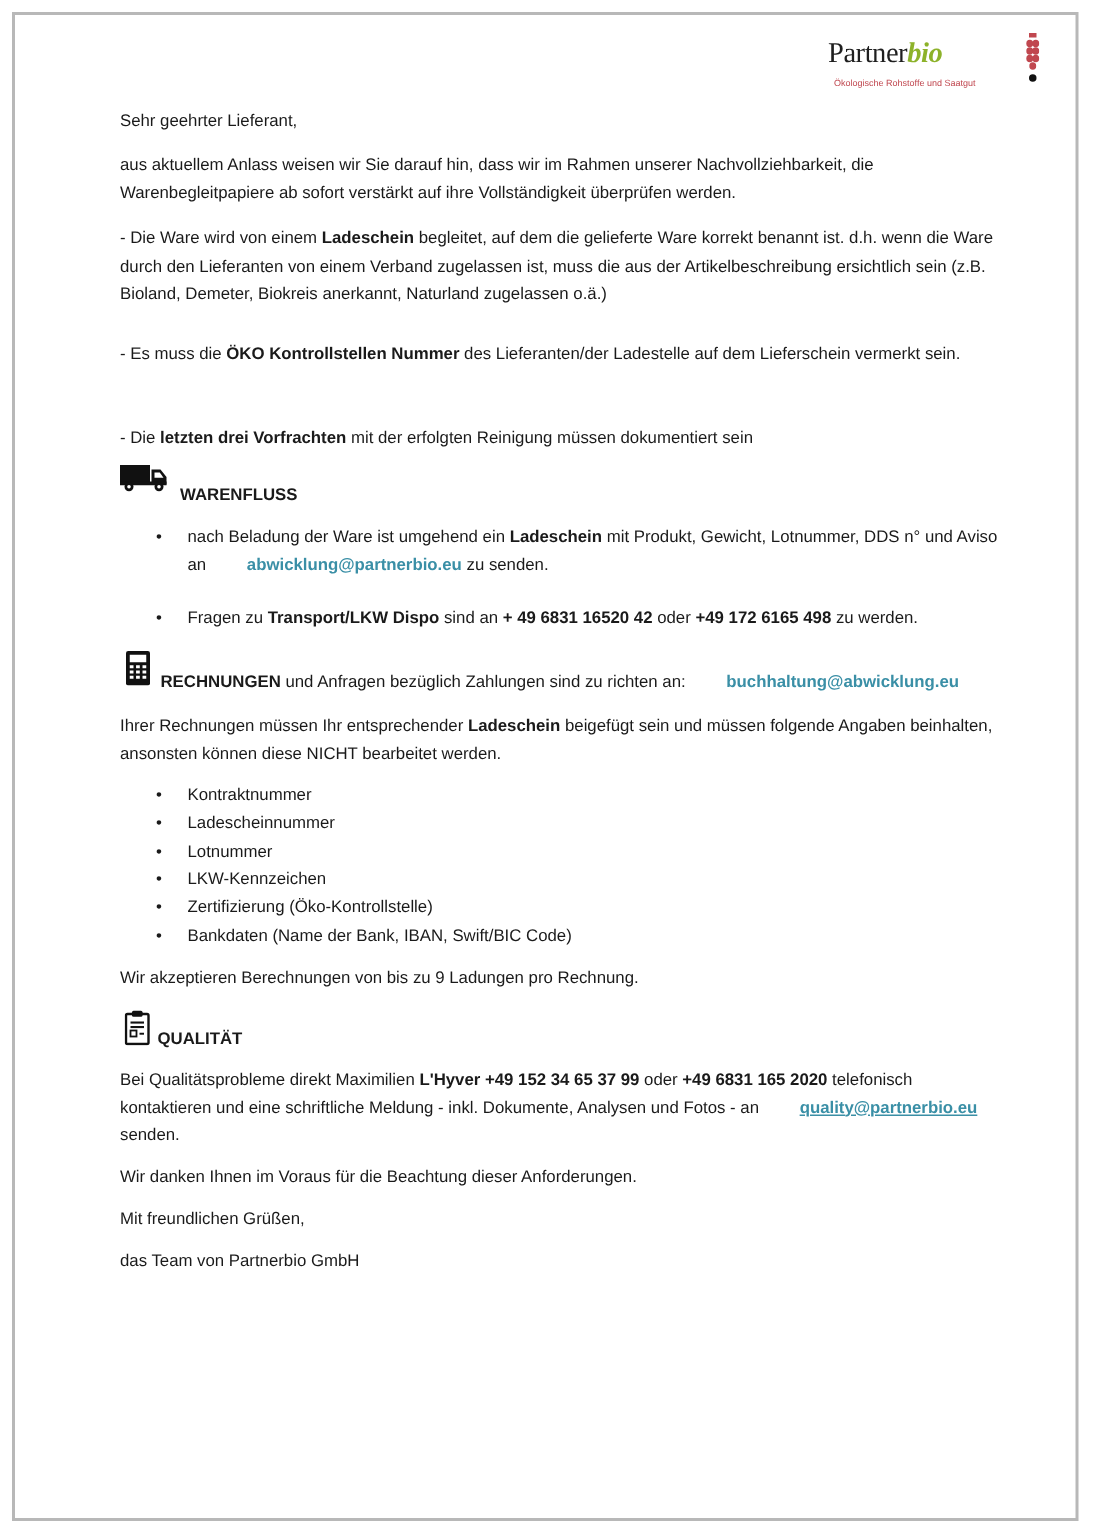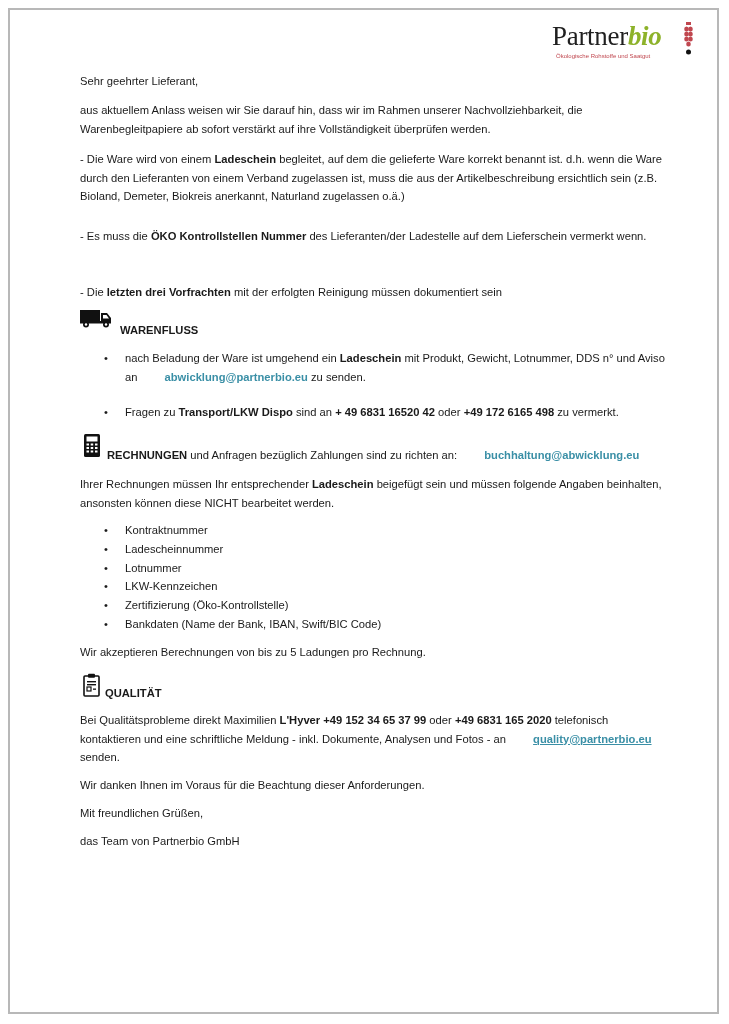--- a/index.html
+++ b/index.html
@@ -2,21 +2,21 @@
 <html><head>
 <meta charset="utf-8">
 <style>
   html, body { margin: 0; padding: 0; background: #ffffff; }
   body { width: 729px; height: 1024px; position: relative; overflow: hidden;
          font-family: "Liberation Sans", sans-serif; color: #1a1a1a; }
   .page { position: absolute; left: 8px; top: 8px; width: 711px; height: 1006px;
           border: 2px solid #b8b8b8; box-sizing: border-box; background: #fff; }
   .logo { position: absolute; left: 552px; top: 20px; width: 150px; height: 45px; }
   .logo-word { position: absolute; left: 0; top: 0; font-family: "Liberation Serif", serif;
-               font-size: 27px; line-height: 32px; color: #1f1f1f; letter-spacing: -0.3px; white-space: nowrap; }
+               font-size: 19px; line-height: 32px; color: #1f1f1f; letter-spacing: -0.3px; white-space: nowrap; }
   .logo-word .bio { color: #8db22a; font-style: italic; font-weight: bold; }
   .logo-tag { position: absolute; left: 4px; top: 33px; font-size: 6px; color: #c0474f; white-space: nowrap; }
   .logo-wheat { position: absolute; left: 132px; top: 2px; width: 9px; height: 34px; }
 
   .content { position: absolute; left: 80px; top: 70px; width: 590px; font-size: 11.2px; line-height: 18.5px; }
   p { margin: 0; }
   .p { position: absolute; left: 0; width: 590px; }
   b { font-weight: bold; }
   a.link { color: #3a8fa6; text-decoration: none; font-weight: bold; margin-left: 24px; }
   a.link.ul { text-decoration: underline; }
@@ -48,21 +48,21 @@
 </div>
 
 <div class="content">
 
   <p class="p" style="top:2px">Sehr geehrter Lieferant,</p>
 
   <p class="p" style="top:31px">aus aktuellem Anlass weisen wir Sie darauf hin, dass wir im Rahmen unserer Nachvollziehbarkeit, die Warenbegleitpapiere ab sofort verstärkt auf ihre Vollständigkeit überprüfen werden.</p>
 
   <p class="p" style="top:80px"><span>- Die Ware wird von einem </span><b>Ladeschein</b><span> begleitet, auf dem die gelieferte Ware korrekt benannt ist. d.h. wenn die Ware durch den Lieferanten von einem Verband zugelassen ist, muss die aus der Artikelbeschreibung ersichtlich sein (z.B. Bioland, Demeter, Biokreis anerkannt, Naturland zugelassen o.ä.)</span></p>
 
-  <p class="p" style="top:157px"><span>- Es muss die </span><b>ÖKO Kontrollstellen Nummer</b><span> des Lieferanten/der Ladestelle auf dem Lieferschein vermerkt wenn.</span></p>
+  <p class="p" style="top:157px"><span>- Es muss die </span><b>ÖKO Kontrollstellen Nummer</b><span> des Lieferanten/der Ladestelle auf dem Lieferschein vermerkt sein.</span></p>
 
   <p class="p" style="top:213px"><span>- Die </span><b>letzten drei Vorfrachten</b><span> mit der erfolgten Reinigung müssen dokumentiert sein</span></p>
 
   <svg class="icon" style="left:0;top:238px;width:32px;height:20px" viewBox="0 0 32 20">
     <rect x="0" y="2" width="20" height="12" fill="#111"></rect>
     <path d="M21 5 H27 L31 10 V15 H21 Z" fill="#111"></path>
     <path d="M23 7 H26.5 L29 10.5 H23 Z" fill="#fff"></path>
     <rect x="0" y="13" width="31" height="2.5" fill="#111"></rect>
     <circle cx="6" cy="16.5" r="3" fill="#111"></circle>
       <circle cx="6" cy="16.5" r="1.2" fill="#fff"></circle>
@@ -71,21 +71,21 @@
   </svg>
   <p class="p heading" style="top:251px;left:40px;width:200px">WARENFLUSS</p>
 
   <div class="bullet-row" style="top:279px">
     <span class="bullet-dot">•</span>
     <p class="bullet-text"><span>nach Beladung der Ware ist umgehend ein </span><b>Ladeschein</b><span> mit Produkt, Gewicht, Lotnummer, DDS n° und Aviso an </span><a class="link" href="#">abwicklung@partnerbio.eu</a><span> zu senden.</span></p>
   </div>
 
   <div class="bullet-row" style="top:333px">
     <span class="bullet-dot">•</span>
-    <p class="bullet-text"><span>Fragen zu </span><b>Transport/LKW Dispo</b><span> sind an </span><b>+ 49 6831 16520 42</b><span> oder </span><b>+49 172 6165 498</b><span> zu vermerkt.</span></p>
+    <p class="bullet-text"><span>Fragen zu </span><b>Transport/LKW Dispo</b><span> sind an </span><b>+ 49 6831 16520 42</b><span> oder </span><b>+49 172 6165 498</b><span> zu werden.</span></p>
   </div>
 
   <svg class="icon" style="left:4px;top:364px;width:16px;height:23px" viewBox="0 0 16 23">
     <rect x="0" y="0" width="16" height="23" rx="1.5" fill="#111"></rect>
     <rect x="2.5" y="2.5" width="11" height="5" fill="#fff"></rect>
     <g fill="#fff">
       <rect x="2.5" y="9.5" width="2.5" height="2"></rect>
         <rect x="6.7" y="9.5" width="2.5" height="2"></rect>
         <rect x="11" y="9.5" width="2.5" height="2"></rect>
       <rect x="2.5" y="13" width="2.5" height="2"></rect>
@@ -118,21 +118,21 @@
     </div>
   <div class="bullet-row" style="top:526px">
       <span class="bullet-dot">•</span>
       <p class="bullet-text">Zertifizierung (Öko-Kontrollstelle)</p>
     </div>
   <div class="bullet-row" style="top:545px">
       <span class="bullet-dot">•</span>
       <p class="bullet-text">Bankdaten (Name der Bank, IBAN, Swift/BIC Code)</p>
     </div>
 
-  <p class="p" style="top:573px">Wir akzeptieren Berechnungen von bis zu 5 Ladungen pro Rechnung.</p>
+  <p class="p" style="top:573px">Wir akzeptieren Berechnungen von bis zu 9 Ladungen pro Rechnung.</p>
 
   <svg class="icon" style="left:3px;top:603px;width:17px;height:24px" viewBox="0 0 17 24">
     <rect x="1" y="3" width="15" height="20" rx="1" fill="none" stroke="#111" stroke-width="1.6"></rect>
     <rect x="5" y="0.8" width="7" height="4" rx="1" fill="#111"></rect>
     <rect x="4" y="8" width="9" height="1.4" fill="#111"></rect>
     <rect x="4" y="11" width="9" height="1.4" fill="#111"></rect>
     <rect x="4" y="14" width="4" height="4" fill="none" stroke="#111" stroke-width="1.2"></rect>
     <rect x="10" y="15.5" width="3" height="1.3" fill="#111"></rect>
   </svg>
   <p class="p heading" style="top:614px;left:25px;width:200px">QUALITÄT</p>

